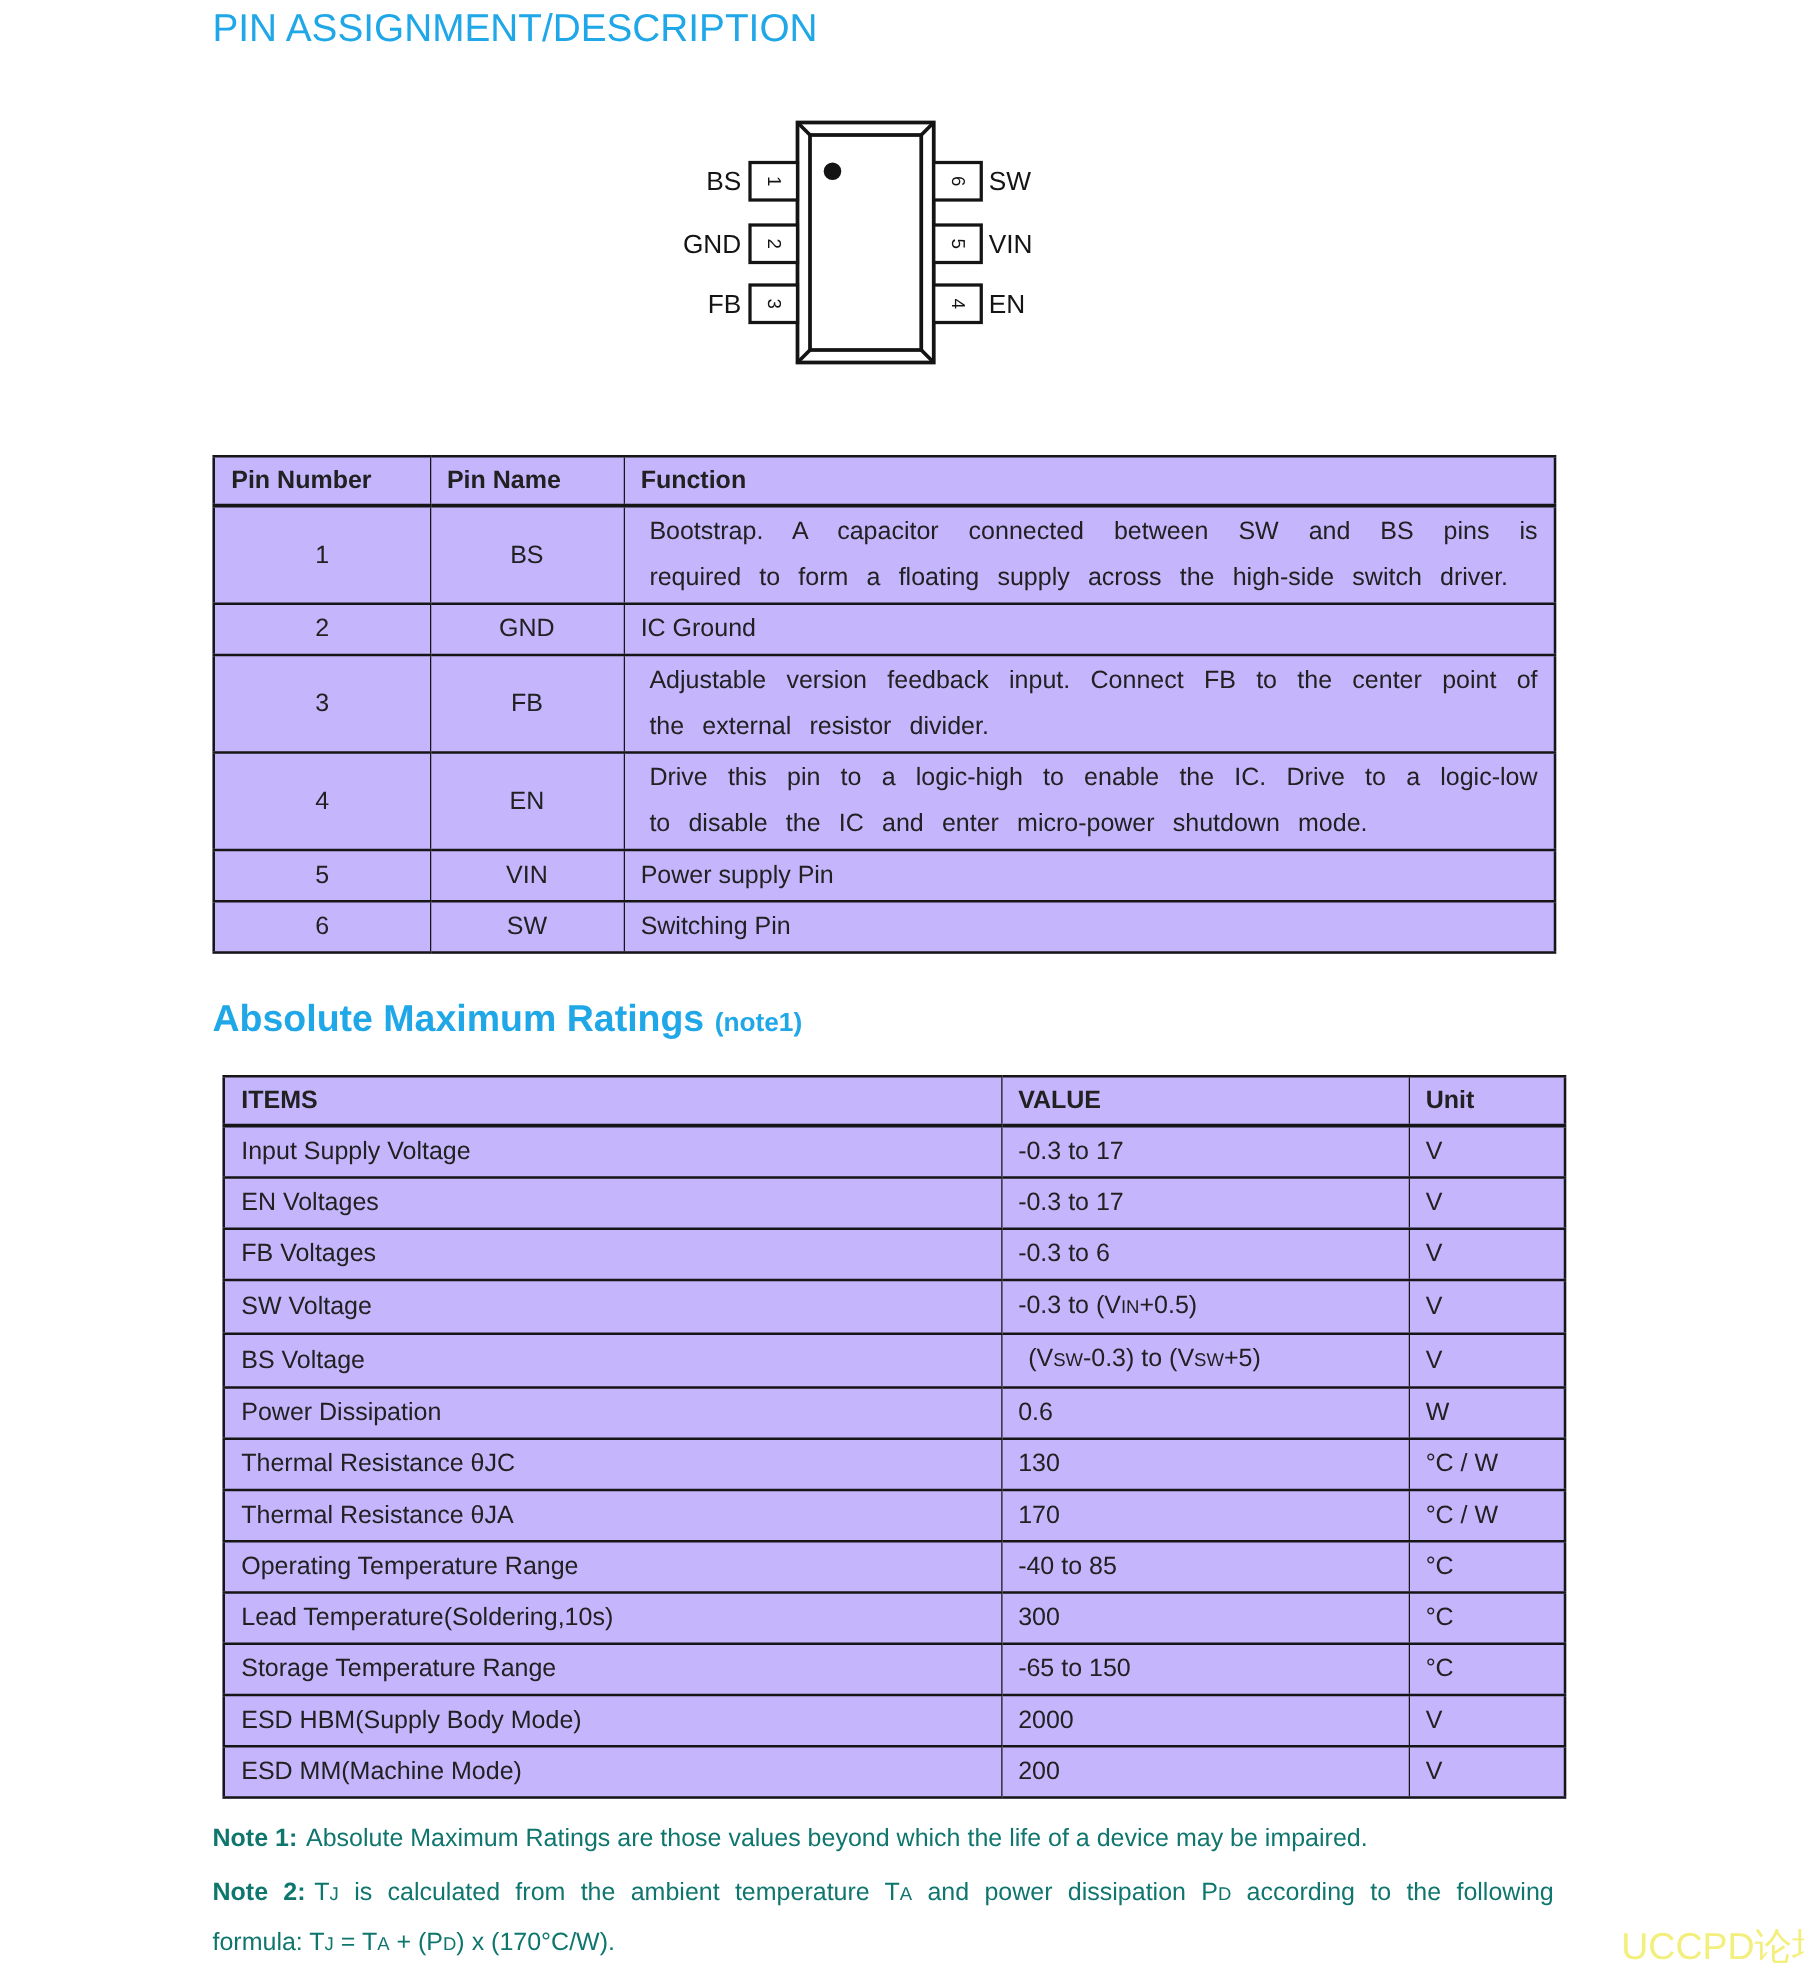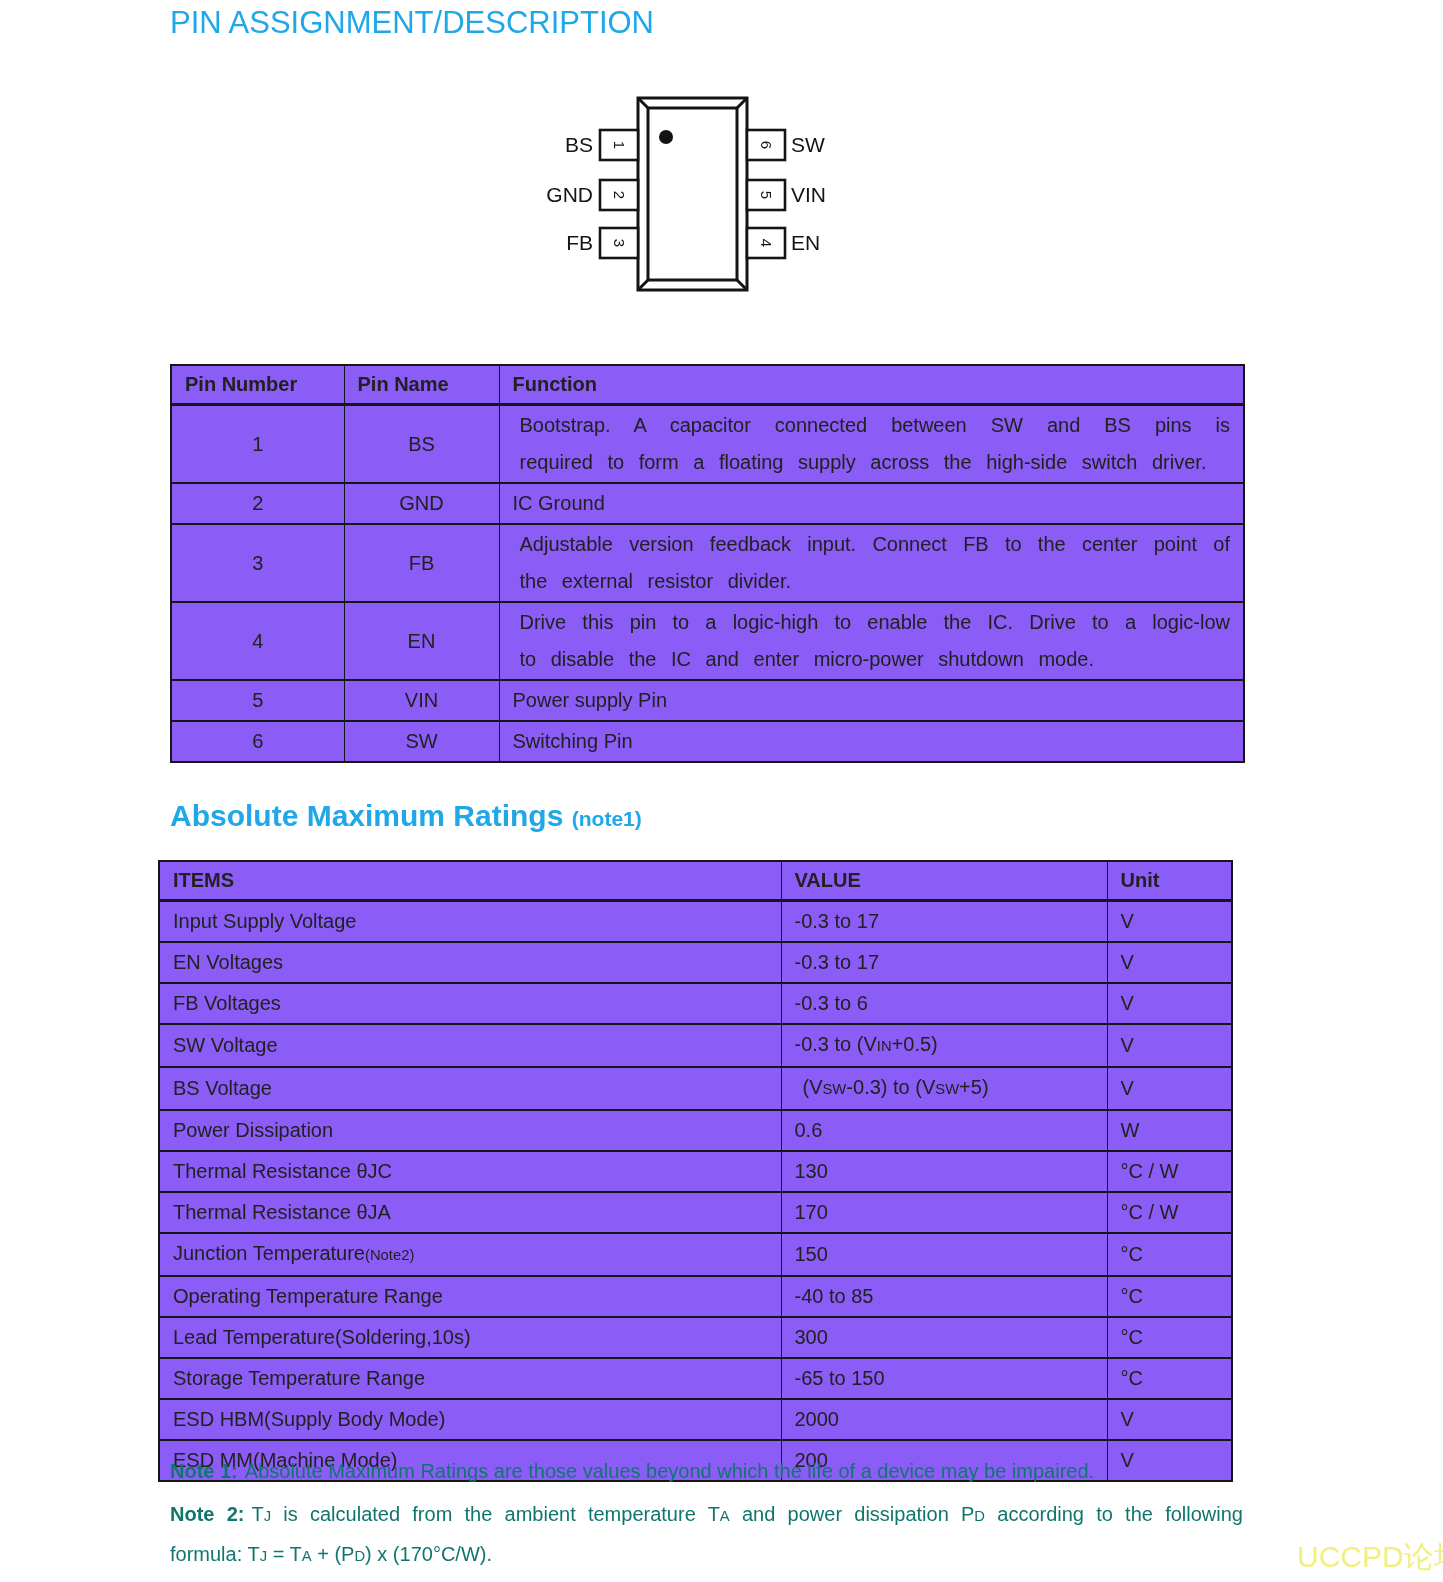--- a/index.html
+++ b/index.html
@@ -14,23 +14,23 @@
     overflow: hidden;
   }
   .page-title {
     position: absolute; left: 170px; top: 5px;
     font-size: 31px; font-weight: normal; color: var(--accent);
     letter-spacing: 0px; white-space: nowrap;
   }
   .pin-diagram { position: absolute; left: 540px; top: 80px; width: 360px; height: 230px; }
   .pin-diagram text { font-family: "Liberation Sans", "DejaVu Sans", sans-serif; }
 
-  table { border-collapse: collapse; table-layout: fixed; background: #8b5cf6; }
+  table { border-collapse: collapse; table-layout: fixed; background: #c4b5fd; }
   #pin-table { position: absolute; left: 170px; top: 364px; width: 1073px; }
-  #ratings-table { position: absolute; left: 158px; top: 860px; width: 1073px; }
+  #ratings-table { position: absolute; left: 178px; top: 860px; width: 1073px; }
   th, td {
     border: 2px solid var(--line);
     border-left-width: 1px; border-right-width: 1px;
     font-size: 20px; padding: 1px 13px; vertical-align: middle;
     line-height: 37px; color: #212121;
   }
   table { border: 2.5px solid var(--line); }
   thead th { font-weight: bold; text-align: left; height: 38px; border-bottom-width: 3px; padding: 0 13px; }
   #pin-table td { line-height: 37px; }
   #ratings-table tbody tr { height: 39px; }
@@ -196,25 +196,20 @@
         <td><span>Thermal Resistance θJC</span></td>
         <td><span>130</span></td>
         <td>°C / W</td>
       </tr>
       <tr>
         <td><span>Thermal Resistance θJA</span></td>
         <td><span>170</span></td>
         <td>°C / W</td>
       </tr>
       <tr>
-        <td><span>Junction Temperature</span><span class="sc">(Note2)</span></td>
-        <td><span>150</span></td>
-        <td>°C</td>
-      </tr>
-      <tr>
         <td><span>Operating Temperature Range</span></td>
         <td><span>-40 to 85</span></td>
         <td>°C</td>
       </tr>
       <tr>
         <td><span>Lead Temperature(Soldering,10s)</span></td>
         <td><span>300</span></td>
         <td>°C</td>
       </tr>
       <tr>

